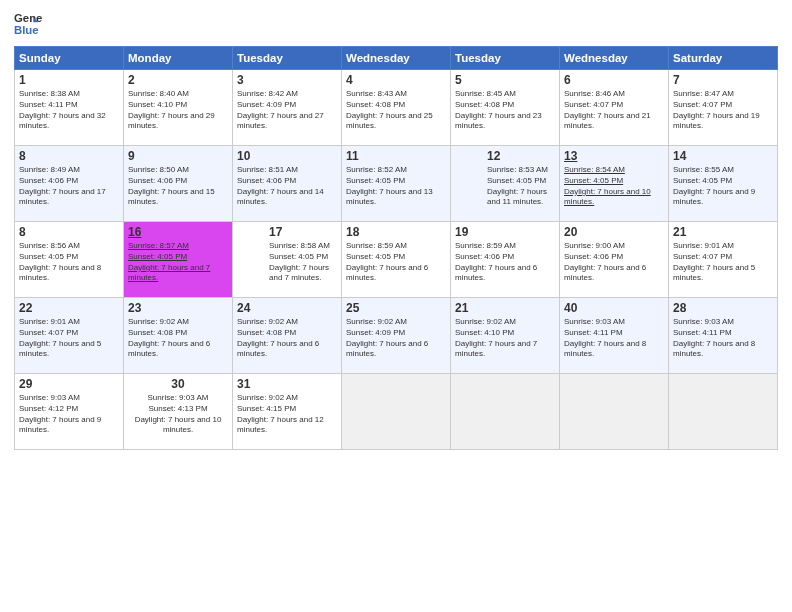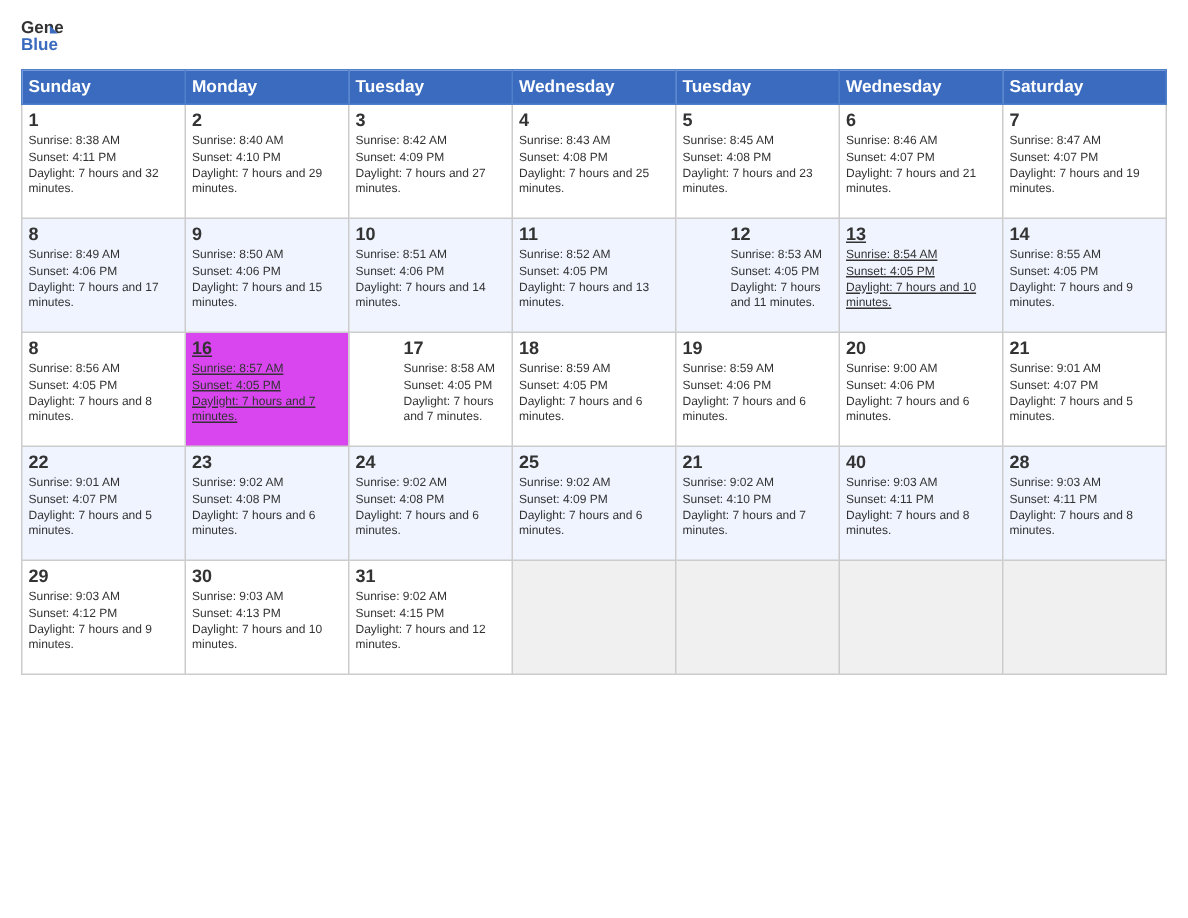--- a/index.html
+++ b/index.html
@@ -235,21 +235,21 @@
           <td style="background: rgb(240, 244, 255);">
             <span class="day-num">28</span>
             <div class="day-info">Sunrise: 9:03 AM<br>Sunset: 4:11 PM<br>Daylight: 7 hours and 8 minutes.</div>
           </td>
         </tr>
         <tr>
           <td style="background: rgb(255, 255, 255);">
             <span class="day-num">29</span>
             <div class="day-info">Sunrise: 9:03 AM<br>Sunset: 4:12 PM<br>Daylight: 7 hours and 9 minutes.</div>
           </td>
-          <td style="background: rgb(255, 255, 255);">
+          <td style="background: rgb(255, 255, 255); text-align: center;">
             <span class="day-num">30</span>
             <div class="day-info">Sunrise: 9:03 AM<br>Sunset: 4:13 PM<br>Daylight: 7 hours and 10 minutes.</div>
           </td>
           <td style="background: rgb(255, 255, 255);">
             <span class="day-num">31</span>
             <div class="day-info">Sunrise: 9:02 AM<br>Sunset: 4:15 PM<br>Daylight: 7 hours and 12 minutes.</div>
           </td>
           <td class="empty"></td>
           <td class="empty"></td>
           <td class="empty"></td>

